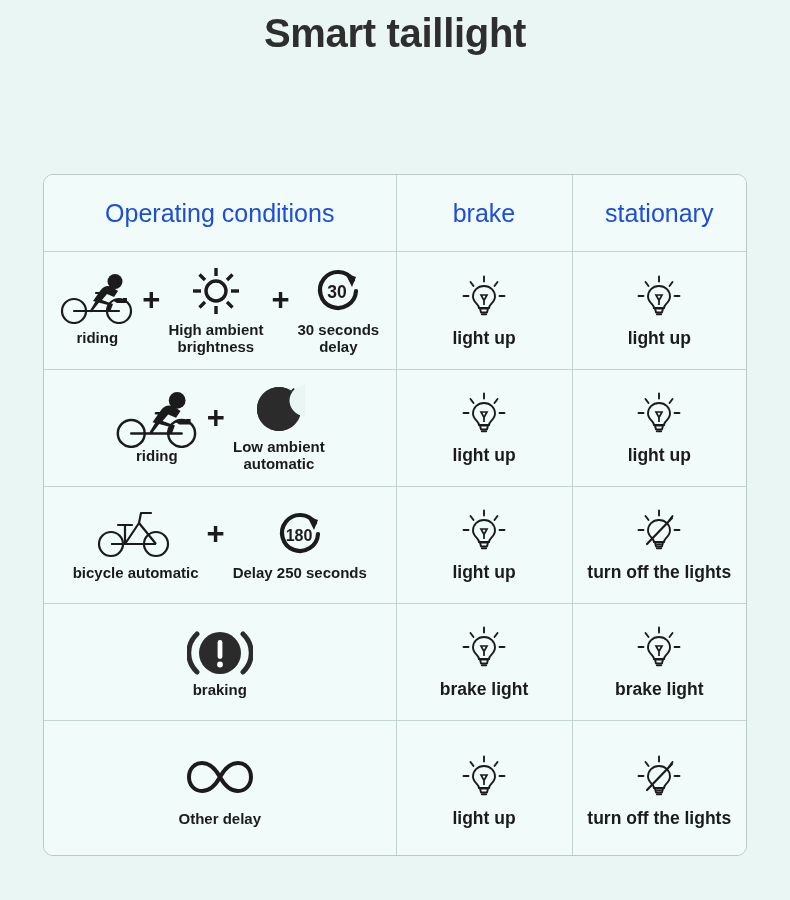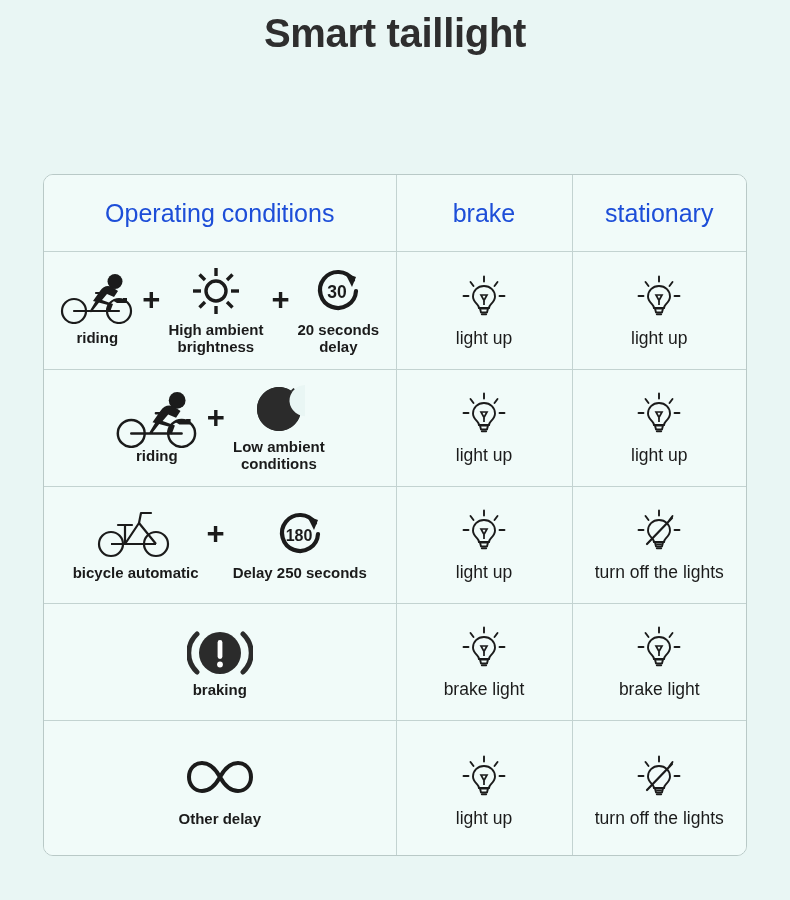--- a/index.html
+++ b/index.html
@@ -121,21 +121,21 @@
     justify-content: center;
   }
   .res-icon {
     height: 48px;
     display: flex;
     align-items: center;
     justify-content: center;
   }
   .res-label {
     font-size: 17.5px;
-    font-weight: 400;
+    font-weight: 700;
     color: #1b1b1b;
     margin-top: 7px;
   }
   svg { display: block; }
 </style>
 </head>
 <body>
 
 <div class="page">
 
@@ -197,21 +197,21 @@
               </div>
               <div class="plus">+</div>
               <div class="cond-item">
                 <div class="cond-icon">
                   <svg width="50" height="50" viewBox="0 0 50 50">
                     <path d="M40 14 A18 18 0 1 0 43 25" fill="none" stroke="#1b1b1b" stroke-width="4.2" stroke-linecap="round"></path>
                     <path d="M32 7 L43 11 L39 21 Z" fill="#1b1b1b"></path>
                     <text x="24" y="32" text-anchor="middle" font-family="'Liberation Sans',sans-serif" font-size="17.5" font-weight="700" fill="#1b1b1b">30</text>
                   </svg>
                 </div>
-                <div class="cond-label">20 seconds
+                <div class="cond-label">30 seconds
 delay</div>
               </div>
             </div>
           </td>
           <td>
             <div class="res-cell">
               <div class="res-icon">
                 <svg width="46" height="46" viewBox="0 0 46 46">
                   <path d="M23 12 C16.5 12 12 16.8 12 22.4 C12 26 14 28 16 30.2 C17.3 31.6 17.8 32.6 18 34 L28 34 C28.2 32.6 28.7 31.6 30 30.2 C32 28 34 26 34 22.4 C34 16.8 29.5 12 23 12 Z" fill="none" stroke="#1b1b1b" stroke-width="1.9"></path>
                   <path d="M19 34.6 L27 34.6 L26 38.4 L20 38.4 Z" fill="none" stroke="#1b1b1b" stroke-width="1.9"></path>
@@ -272,21 +272,21 @@
               <div class="plus">+</div>
               <div class="cond-item">
                 <div class="cond-icon">
                   <svg width="52" height="52" viewBox="0 0 52 52">
                     <path d="M26 4 A22 22 0 1 0 26 48 A22 22 0 0 0 26 4 Z M40.5 5 A13 13 0 0 1 40.5 26 A13 13 0 0 1 40.5 5 Z" fill="#2b2b2b" fill-rule="evenodd"></path>
                     <path d="M26 4 C38 4 48 14 48 26 C48 38 38 48 26 48 C14 48 4 38 4 26 C4 14 14 4 26 4 Z" fill="#2b2b2b"></path>
                     <path d="M52 2 A16 16 0 0 0 36.5 18.5 A16 16 0 0 0 55 33 L55 0 Z" fill="#e9f6f4"></path>
                   </svg>
                 </div>
                 <div class="cond-label">Low ambient
-conditions</div>
+automatic</div>
               </div>
             </div>
           </td>
           <td>
             <div class="res-cell">
               <div class="res-icon">
                 <svg width="46" height="46" viewBox="0 0 46 46">
                   <path d="M23 12 C16.5 12 12 16.8 12 22.4 C12 26 14 28 16 30.2 C17.3 31.6 17.8 32.6 18 34 L28 34 C28.2 32.6 28.7 31.6 30 30.2 C32 28 34 26 34 22.4 C34 16.8 29.5 12 23 12 Z" fill="none" stroke="#1b1b1b" stroke-width="1.9"></path>
                   <path d="M19 34.6 L27 34.6 L26 38.4 L20 38.4 Z" fill="none" stroke="#1b1b1b" stroke-width="1.9"></path>
                   <line x1="20.8" y1="40.3" x2="25.2" y2="40.3" stroke="#1b1b1b" stroke-width="1.9" stroke-linecap="round"></line>

